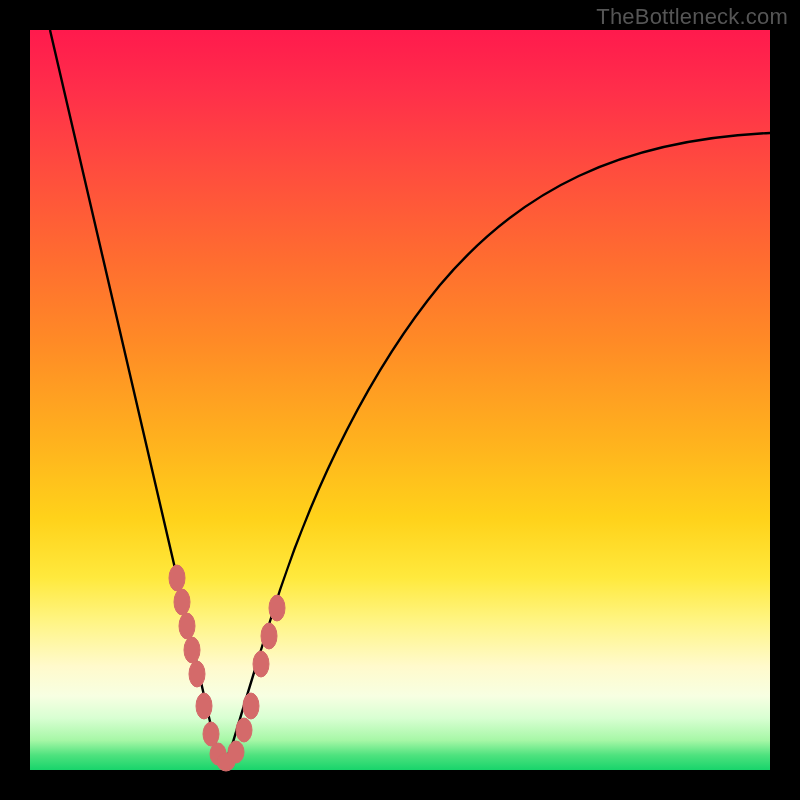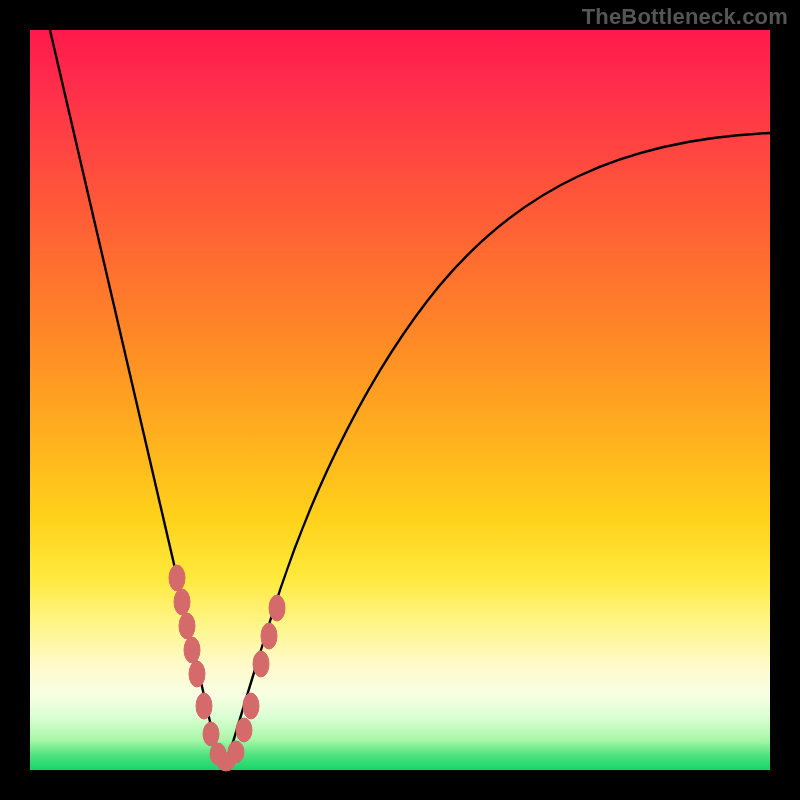--- a/index.html
+++ b/index.html
@@ -11,21 +11,20 @@
     overflow: hidden;
     font-family: Arial, Helvetica, sans-serif;
   }
   .frame {
     position: absolute;
     left: 0;
     top: 0;
     width: 800px;
     height: 668px;
     background: #000;
-    font-weight: bold;
   }
   .plot {
     position: absolute;
     left: 30px;
     top: 30px;
     width: 740px;
     height: 740px;
     background: linear-gradient(
       to bottom,
       #ff1a4d 0%,

